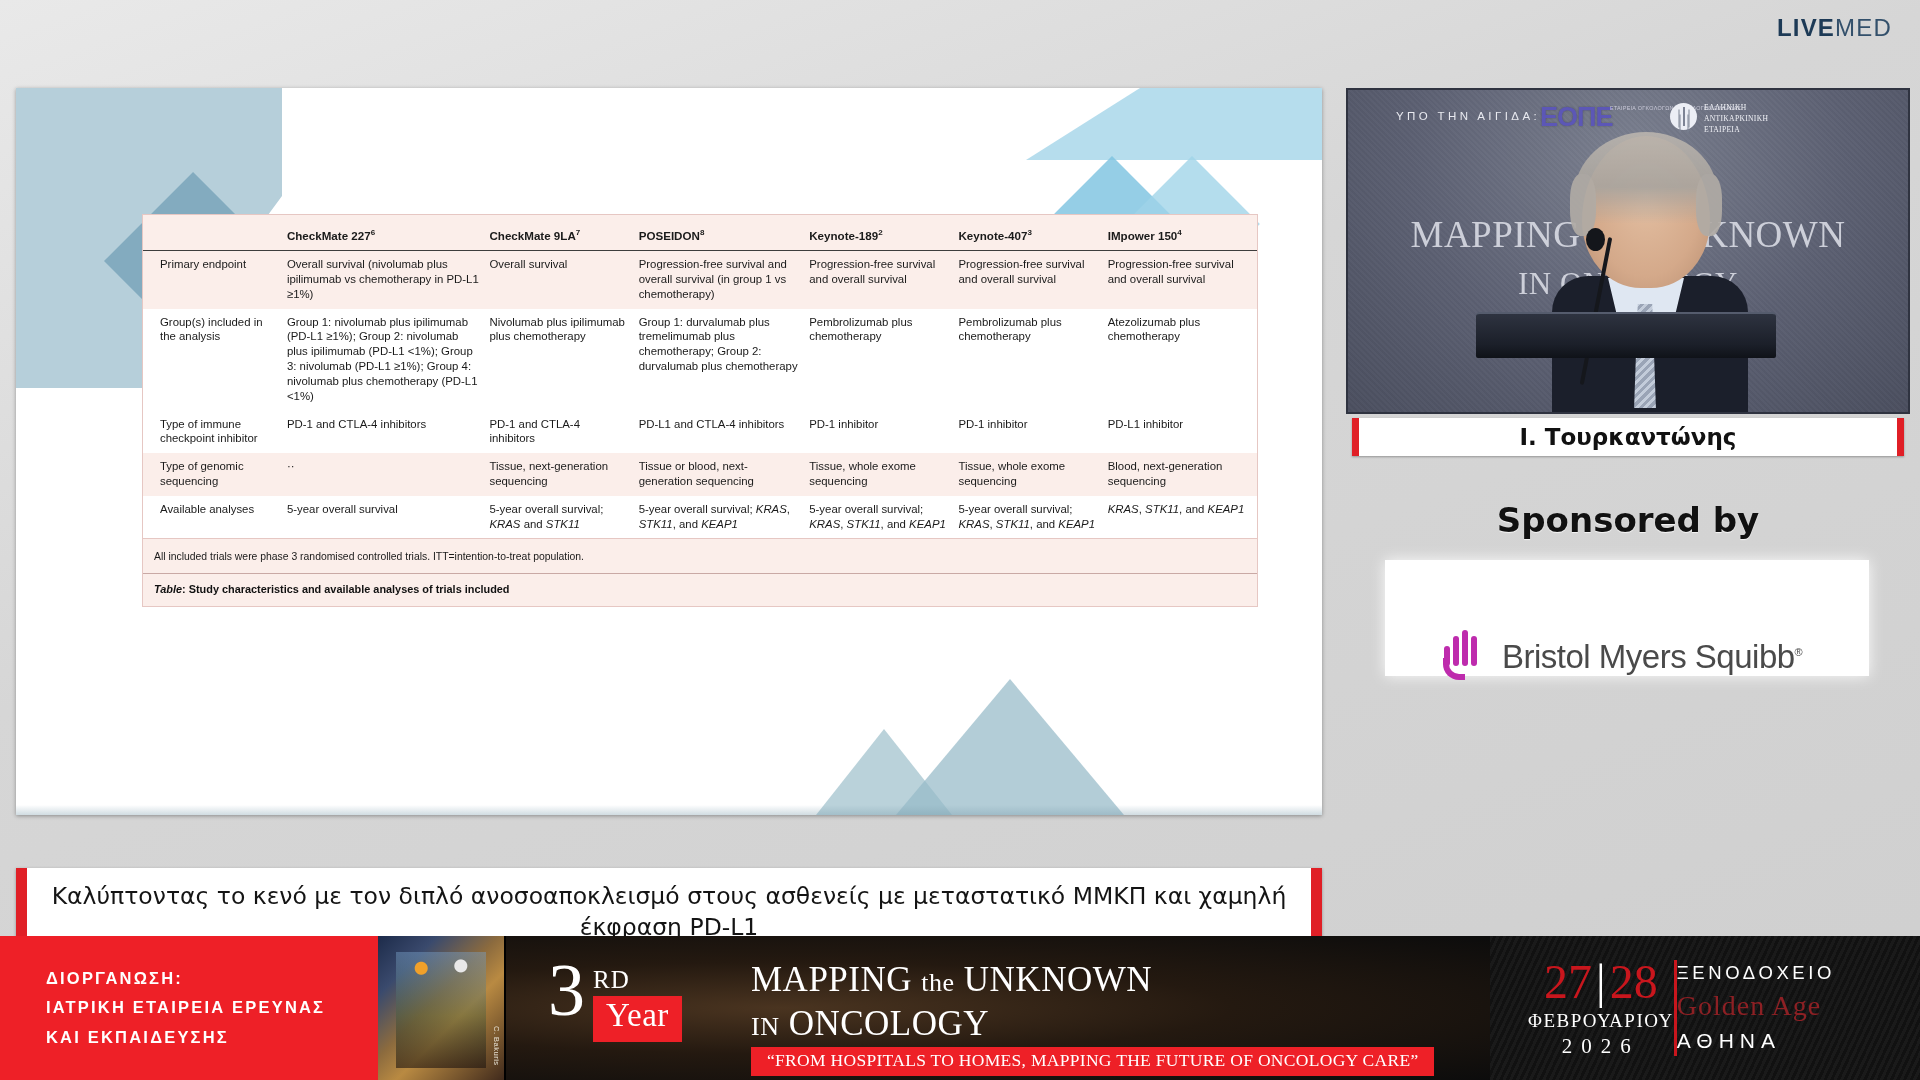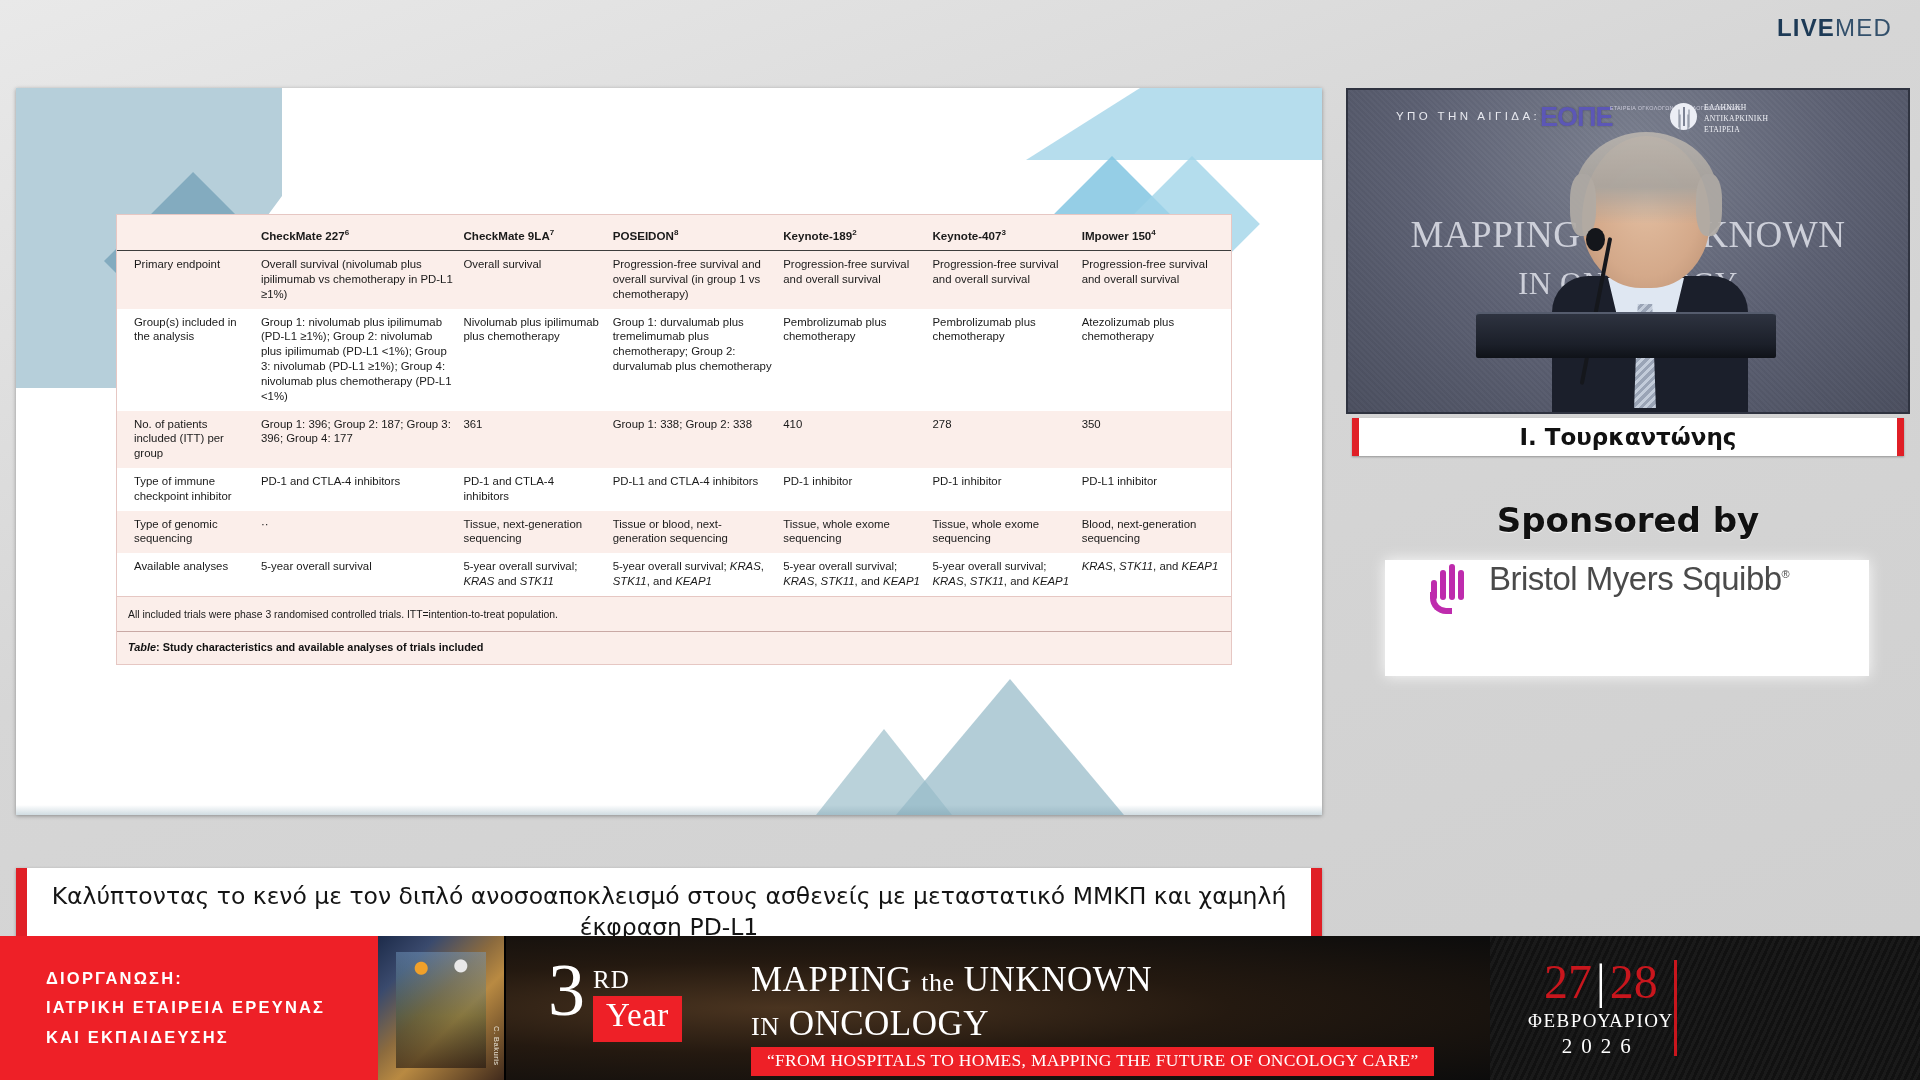--- a/index.html
+++ b/index.html
@@ -71,21 +71,21 @@
     border-bottom: 86px solid rgba(160,192,204,.72);
   }
   .deco-bottom-fade {
     left: 0; bottom: 0; width: 100%; height: 10px;
     background: linear-gradient(to bottom, rgba(150,186,200,0), rgba(120,155,170,.35));
   }
 
   
   .tablewrap {
     position: absolute;
-    left: 100px; top: 126px;
+    left: 126px; top: 126px;
     width: 1116px;
     border: 1px solid #e6c7c3;
     background: #fbeeea;
     padding: 0;
     z-index: 5;
   }
   table.paper {
     width: 100%;
     border-collapse: collapse;
     font-size: 11.4px;
@@ -286,22 +286,22 @@
     position: absolute; left: 1346px; top: 500px; width: 564px;
     text-align: center;
     font-size: 34px; font-weight: 700; color: #111;
     font-family: "DejaVu Sans", sans-serif;
     text-shadow: 0 1px 1px rgba(255,255,255,.8);
   }
   .sponsorcard {
     position: absolute; left: 1385px; top: 560px;
     width: 484px; height: 116px;
     background: #fff;
-    display: flex; align-items: flex-start; gap: 18px;
-    padding-left: 44px;
+    display: flex; align-items: flex-end; gap: 18px;
+    padding-left: 57px;
     box-shadow: 0 0 14px rgba(255,255,255,.9);
   }
   .bms-mark {
     position: relative; width: 42px; height: 50px; flex: none;
   }
   .bms-mark i {
     position: absolute; bottom: 10px; width: 6px; border-radius: 3px;
     background: #be2bad;
   }
   .bms-mark i:nth-child(1) { left: 2px;  height: 20px; }
@@ -474,29 +474,20 @@
           </tr>
           <tr class="plain">
             <td>Group(s) included in the analysis</td>
             <td>Group 1: nivolumab plus ipilimumab (PD-L1 ≥1%); Group 2: nivolumab plus ipilimumab (PD-L1 &lt;1%); Group 3: nivolumab (PD-L1 ≥1%); Group 4: nivolumab plus chemotherapy (PD-L1 &lt;1%)</td>
             <td>Nivolumab plus ipilimumab plus chemotherapy</td>
             <td>Group 1:  durvalumab plus tremelimumab plus chemotherapy; Group 2: durvalumab plus chemotherapy</td>
             <td>Pembrolizumab plus chemotherapy</td>
             <td>Pembrolizumab plus chemotherapy</td>
             <td>Atezolizumab plus chemotherapy</td>
           </tr>
-          <tr class="shade">
-            <td>No. of patients included (ITT) per group</td>
-            <td>Group 1: 396; Group 2: 187; Group 3: 396; Group 4: 177</td>
-            <td>361</td>
-            <td>Group 1: 338; Group 2: 338</td>
-            <td>410</td>
-            <td>278</td>
-            <td>350</td>
-          </tr>
           <tr class="plain">
             <td>Type of immune checkpoint inhibitor</td>
             <td>PD-1 and CTLA-4 inhibitors</td>
             <td>PD-1 and CTLA-4 inhibitors</td>
             <td>PD-L1 and CTLA-4 inhibitors</td>
             <td>PD-1 inhibitor</td>
             <td>PD-1 inhibitor</td>
             <td>PD-L1 inhibitor</td>
           </tr>
           <tr class="shade">
@@ -614,16 +605,21 @@
       <div class="tagline">“FROM HOSPITALS TO HOMES, MAPPING THE FUTURE OF ONCOLOGY CARE”</div>
     </div>
 
     <div class="dateblock">
       <div class="dates">
         <div class="dd"><span>27</span><span class="bar">|</span><span>28</span></div>
         <div class="mon">ΦΕΒΡΟΥΑΡΙΟΥ</div>
         <div class="yr">2026</div>
       </div>
       <div class="vdiv"></div>
+      <div class="venue">
+        <div class="v1">ΞΕΝΟΔΟΧΕΙΟ</div>
+        <div class="v2">Golden Age</div>
+        <div class="v3">ΑΘΗΝΑ</div>
+      </div>
     </div>
   </div>
 
 </div>
 
 </body></html>

